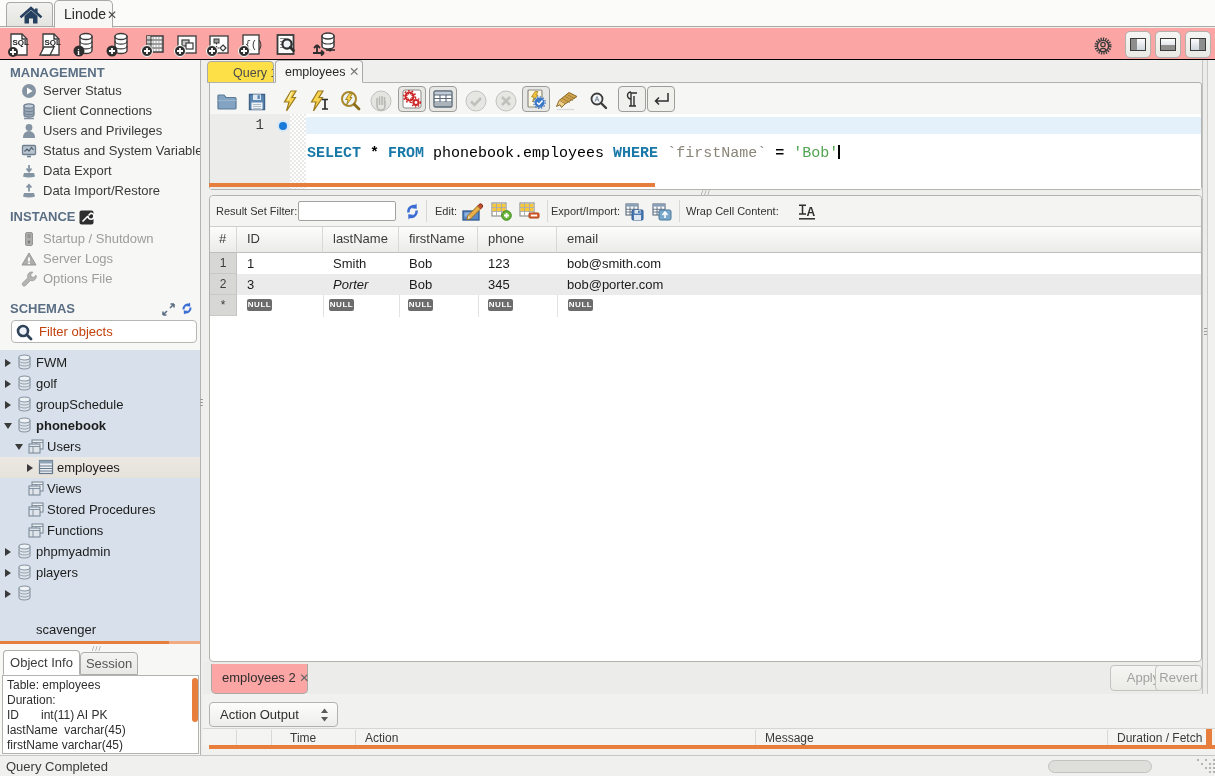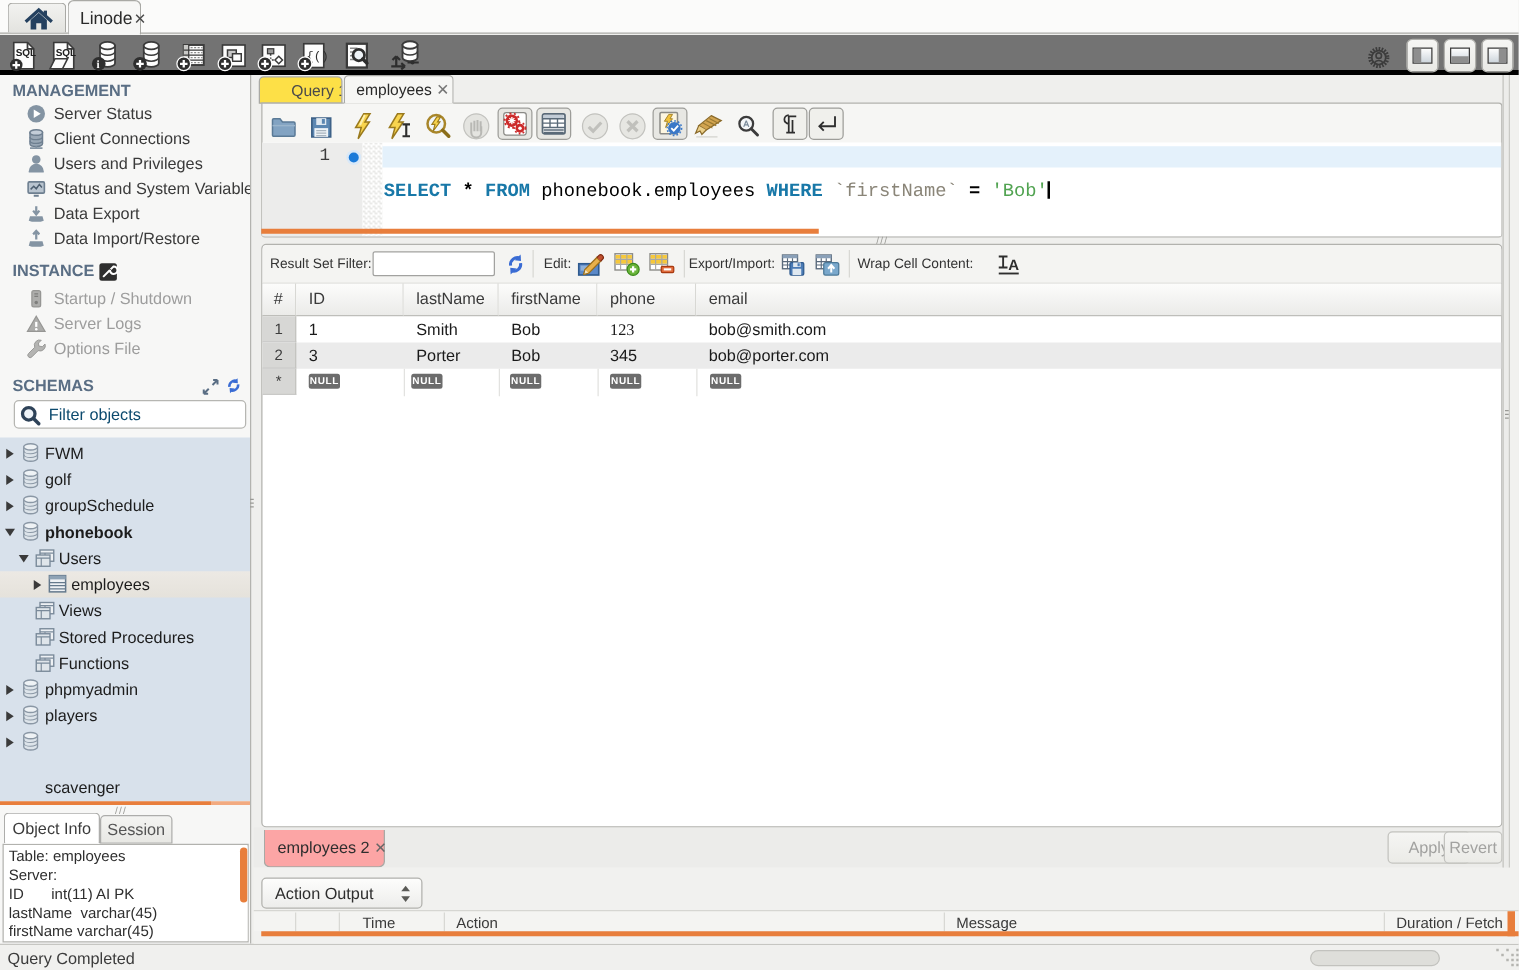--- a/index.html
+++ b/index.html
@@ -8,41 +8,41 @@
 .abs { position:absolute; }
 svg { position:absolute; overflow:visible; }
 
 
 #tabstrip { left:0; top:0; width:1215px; height:27px; background:#fbfbfa; border-bottom:1px solid #a9a9a5; }
 #hometab { left:6px; top:2px; width:47px; height:24px; background:linear-gradient(#f2f2f0,#e3e3df); border:1px solid #a9a9a5; border-bottom:none; border-radius:4px 4px 0 0; z-index:2; }
 #linodetab { left:54px; top:0px; width:59px; height:28px; background:#f7f7f6; border:1px solid #a9a9a5; border-bottom:1px solid #f7f7f6; border-radius:5px 5px 0 0; font-size:14px; color:#2a2a2a; line-height:26px; padding-left:9px; z-index:3; }
 #linodetab .x { color:#4a4a4a; font-size:12px; margin-left:1px; }
 
 
-#maintoolbar { left:0; top:28px; width:1215px; height:32px; background:#737373; border-bottom:4px solid #000000; }
+#maintoolbar { left:0; top:28px; width:1215px; height:32px; background:#fca5a5; border-bottom:1px solid #000000; }
 .ptbtn { position:absolute; top:3px; width:26px; height:27px; background:linear-gradient(#f6f6f4,#e9e9e5); border:1px solid #b1b1ad; border-radius:5px; }
 .pti { position:absolute; left:4px; top:6px; width:16px; height:13px; border:1px solid #3c3c3c; background:linear-gradient(#fdfdfd,#cdd5dc); }
 .ptf { position:absolute; background:#8e8e8e; }
 
 
 #sidebar { left:0; top:60px; width:201px; height:695px; background:#f7f7f6; border-right:1px solid #b3b3af; overflow:hidden; }
 .sechdr { position:absolute; left:10px; font-size:13px; font-weight:bold; color:#5a6e84; }
 .sbitem { position:absolute; left:43px; font-size:13px; color:#3a3a3a; white-space:nowrap; }
 .sbitem.dis { color:#9d9d9d; }
 
 
 #tree { left:0; top:290px; width:200px; height:291px; background:#d8e1eb; }
 .trow { position:absolute; left:0; width:200px; height:21px; font-size:13px; color:#1c1c1c; }
 .trow span.lbl { position:absolute; top:3px; }
 .arr { position:absolute; width:0; height:0; top:7px; }
 .arr.r { border-left:6px solid #3a3a3a; border-top:4px solid transparent; border-bottom:4px solid transparent; }
 .arr.d { border-top:6px solid #3a3a3a; border-left:4px solid transparent; border-right:4px solid transparent; top:8px; }
 
 #filterbox { left:11px; top:260px; width:186px; height:23px; background:#fff; border:1px solid #b6b6b2; border-radius:4px; }
-#filterbox span { position:absolute; left:27px; top:3px; font-size:13px; color:#0c4a6e; }
+#filterbox span { position:absolute; left:27px; top:3px; font-size:13px; color:#c2410c; }
 
 
 .oitab { position:absolute; font-size:13px; color:#3c3c3c; text-align:center; border:1px solid #adadab; }
 #oibox { left:2px; top:615px; width:197px; height:79px; background:#fff; border:1px solid #b2b2ae; font-size:12px; color:#2e2e2e; overflow:hidden; }
 #oibox div { position:absolute; left:4px; white-space:pre; }
 
 
 #statusbar { left:0; top:755px; width:1215px; height:21px; background:#f0f0ee; border-top:1px solid #c6c6c2; font-size:13px; color:#3c3c3c; }
 
 
@@ -362,21 +362,21 @@
       </div>
   </div>
 
   <div class="orangebar" style="left:0px; top:581px; width:169px;"></div>
   <div style="position:absolute;left:169px;top:581px;width:31px;height:3px;background:#f2aa80;"></div>
   <div class="grip" style="left:92px;top:584px;">///</div>
   <div class="oitab" style="left:3px;top:590px;width:77px;height:25px;background:#fff;border-bottom:1px solid #fff;border-radius:4px 4px 0 0;line-height:24px;z-index:2;">Object Info</div>
   <div class="oitab" style="left:80px;top:592px;width:58px;height:23px;background:linear-gradient(#f4f4f2,#e8e8e4);border-radius:4px 4px 0 0;line-height:22px;color:#555;">Session</div>
   <div class="abs" id="oibox">
     <div style="top:2px;">Table: employees</div>
-    <div style="top:17px;">Server:</div>
+    <div style="top:17px;">Duration:</div>
     <div style="top:32px;">ID<span style="display:inline-block;width:22px;"></span>int(11) AI PK</div>
     <div style="top:47px;text-align:center;">lastName  varchar(45)</div>
     <div style="top:62px;">firstName varchar(45)</div>
     <div style="position:absolute;left:189px;top:1px;width:7px;height:76px;background:#fff;"></div>
     <div style="position:absolute;left:189px;top:2px;width:6px;height:44px;background:#e87e3c;border-radius:3px;"></div>
   </div>
 </div>
 <div class="abs" id="statusbar">
     <span style="position:absolute;left:6px;top:3px;">Query Completed</span>
   <div style="position:absolute;left:1048px;top:4px;width:104px;height:13px;background:#dededa;border:1px solid #c2c2be;border-radius:7px;"></div>
@@ -549,26 +549,26 @@
     <div class="gh" style="left:0px;width:27px;padding-left:9px;">#</div>
     <div class="gh" style="left:27px;width:86px;">ID</div>
     <div class="gh" style="left:113px;width:76px;">lastName</div>
     <div class="gh" style="left:189px;width:79px;">firstName</div>
     <div class="gh" style="left:268px;width:79px;">phone</div>
     <div class="gh" style="left:347px;width:644px;border-right:none;">email</div>
     <div class="gnum" style="top:26px;">1</div>
     <div class="gc" style="left:27px;top:26px;width:86px;">1</div>
     <div class="gc" style="left:113px;top:26px;width:76px;">Smith</div>
     <div class="gc" style="left:189px;top:26px;width:79px;">Bob</div>
-    <div class="gc" style="left:268px;top:26px;width:79px;font-family:Liberation Serif, serif;">123</div>
+    <div class="gc" style="left:268px;top:26px;width:79px;">123</div>
     <div class="gc" style="left:347px;top:26px;width:300px;">bob@smith.com</div>
     <div style="position:absolute;left:0;top:47px;width:991px;height:21px;background:#ebebeb;"></div>
     <div class="gnum" style="top:47px;">2</div>
     <div class="gc" style="left:27px;top:47px;width:86px;">3</div>
-    <div class="gc" style="left:113px;top:47px;width:76px;">Porter</div>
+    <div class="gc" style="left:113px;top:47px;width:76px;font-style:italic;">Porter</div>
     <div class="gc" style="left:189px;top:47px;width:79px;">Bob</div>
     <div class="gc" style="left:268px;top:47px;width:79px;">345</div>
     <div class="gc" style="left:347px;top:47px;width:300px;">bob@porter.com</div>
     <div class="gnum" style="top:68px;">*</div>
     <div style="position:absolute;left:113px;top:68px;width:1px;height:22px;background:#e2e2e0;"></div>
       <div style="position:absolute;left:189px;top:68px;width:1px;height:22px;background:#e2e2e0;"></div>
       <div style="position:absolute;left:268px;top:68px;width:1px;height:22px;background:#e2e2e0;"></div>
       <div style="position:absolute;left:347px;top:68px;width:1px;height:22px;background:#e2e2e0;"></div>
     <div class="nullb" style="left:37px;top:72px;">NULL</div>
     <div class="nullb" style="left:119px;top:72px;">NULL</div>

